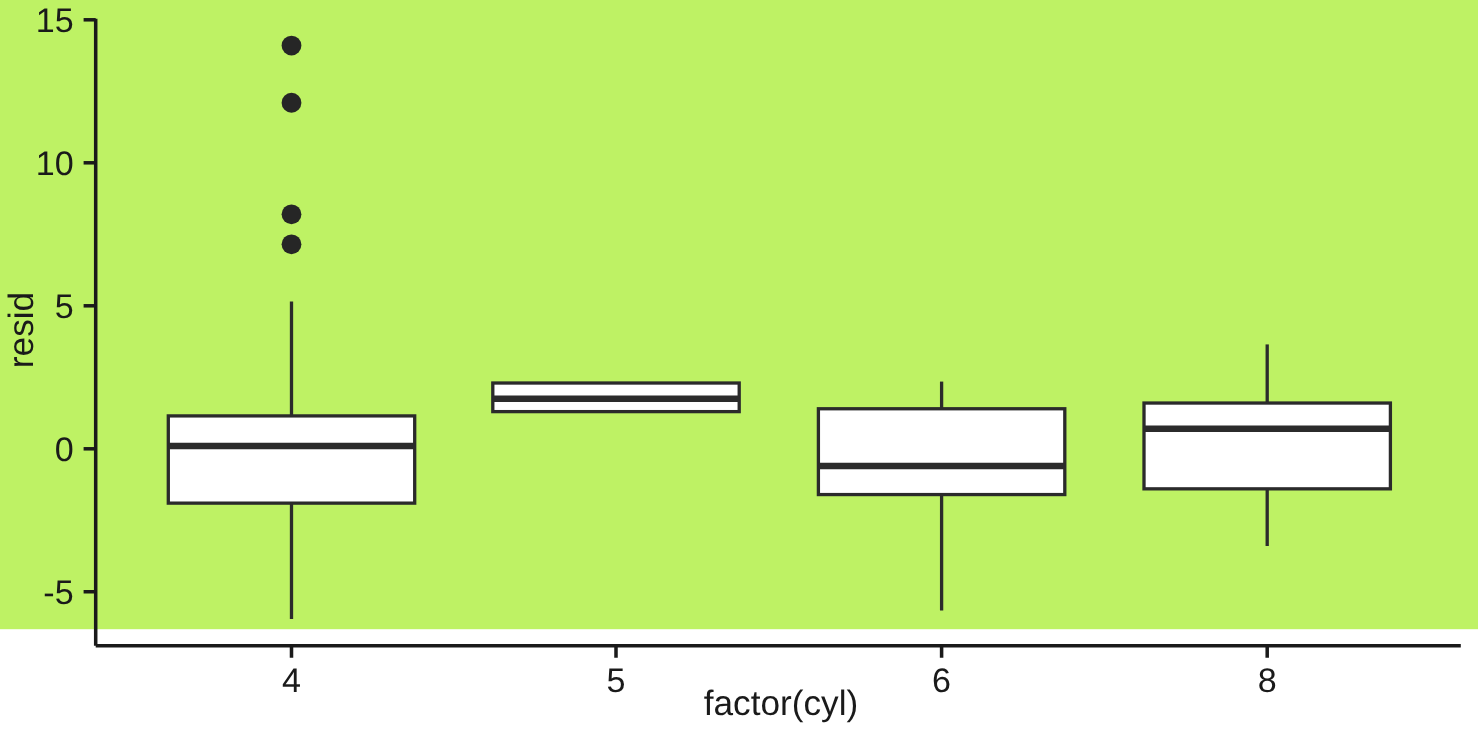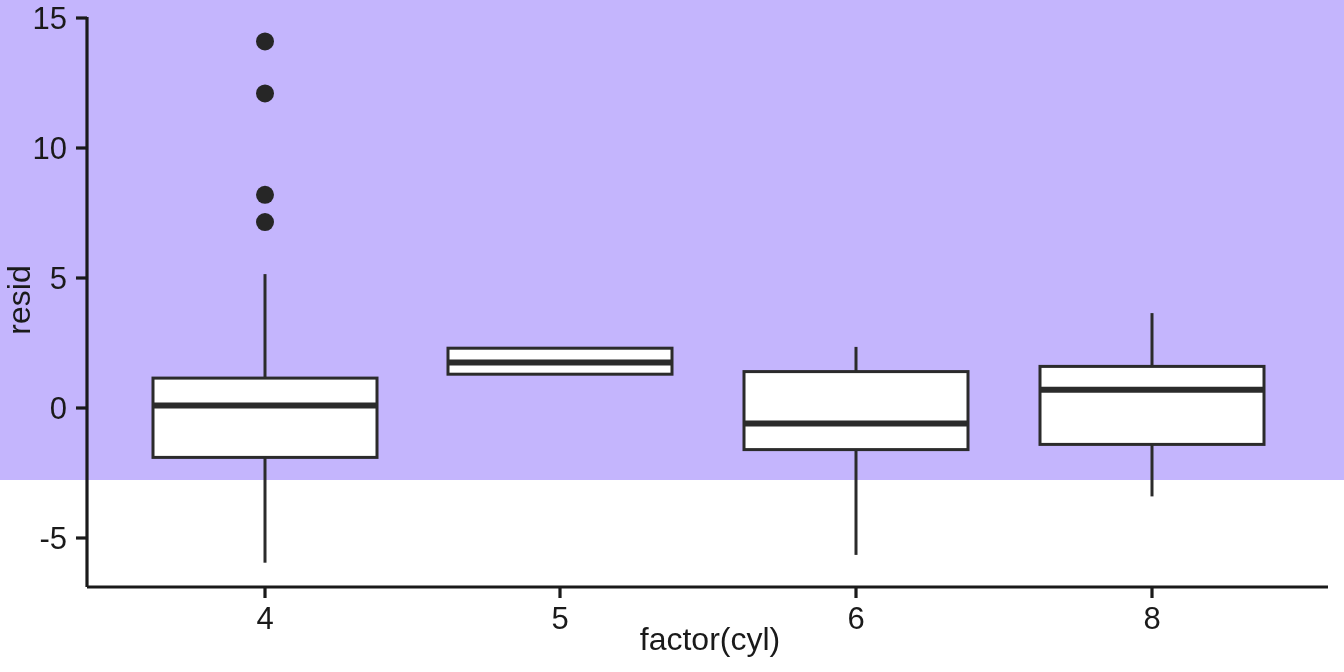--- a/index.html
+++ b/index.html
@@ -9,22 +9,22 @@
   }
   body {
     width: 1344px;
     height: 672px;
     overflow: hidden;
     font-family: "Liberation Sans", sans-serif;
   }
   #plot-root {
     position: relative;
     width: 1344px;
-    height: 480px;
-    background: #c4b5fd;
+    height: 572px;
+    background: #bef264;
   }
   svg.plot-canvas {
     position: absolute;
     left: 0;
     top: 0;
     width: 1344px;
     height: 672px;
     display: block;
   }
   .axis-line {

